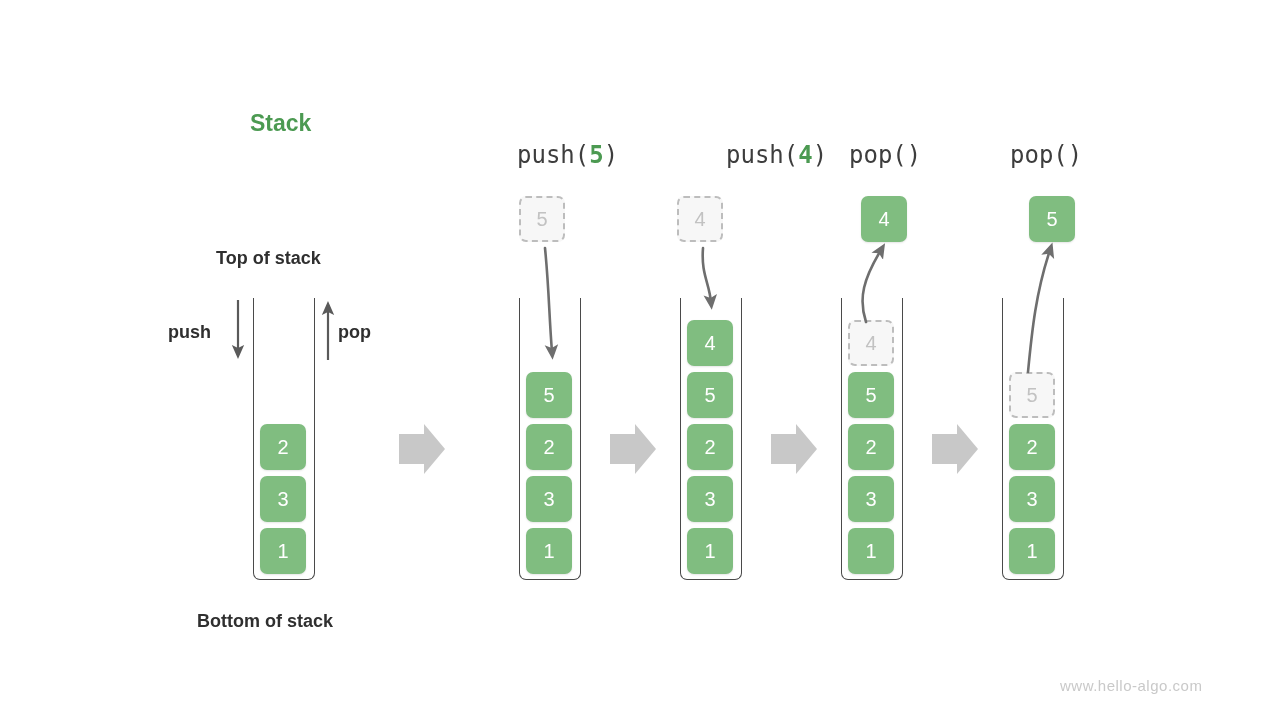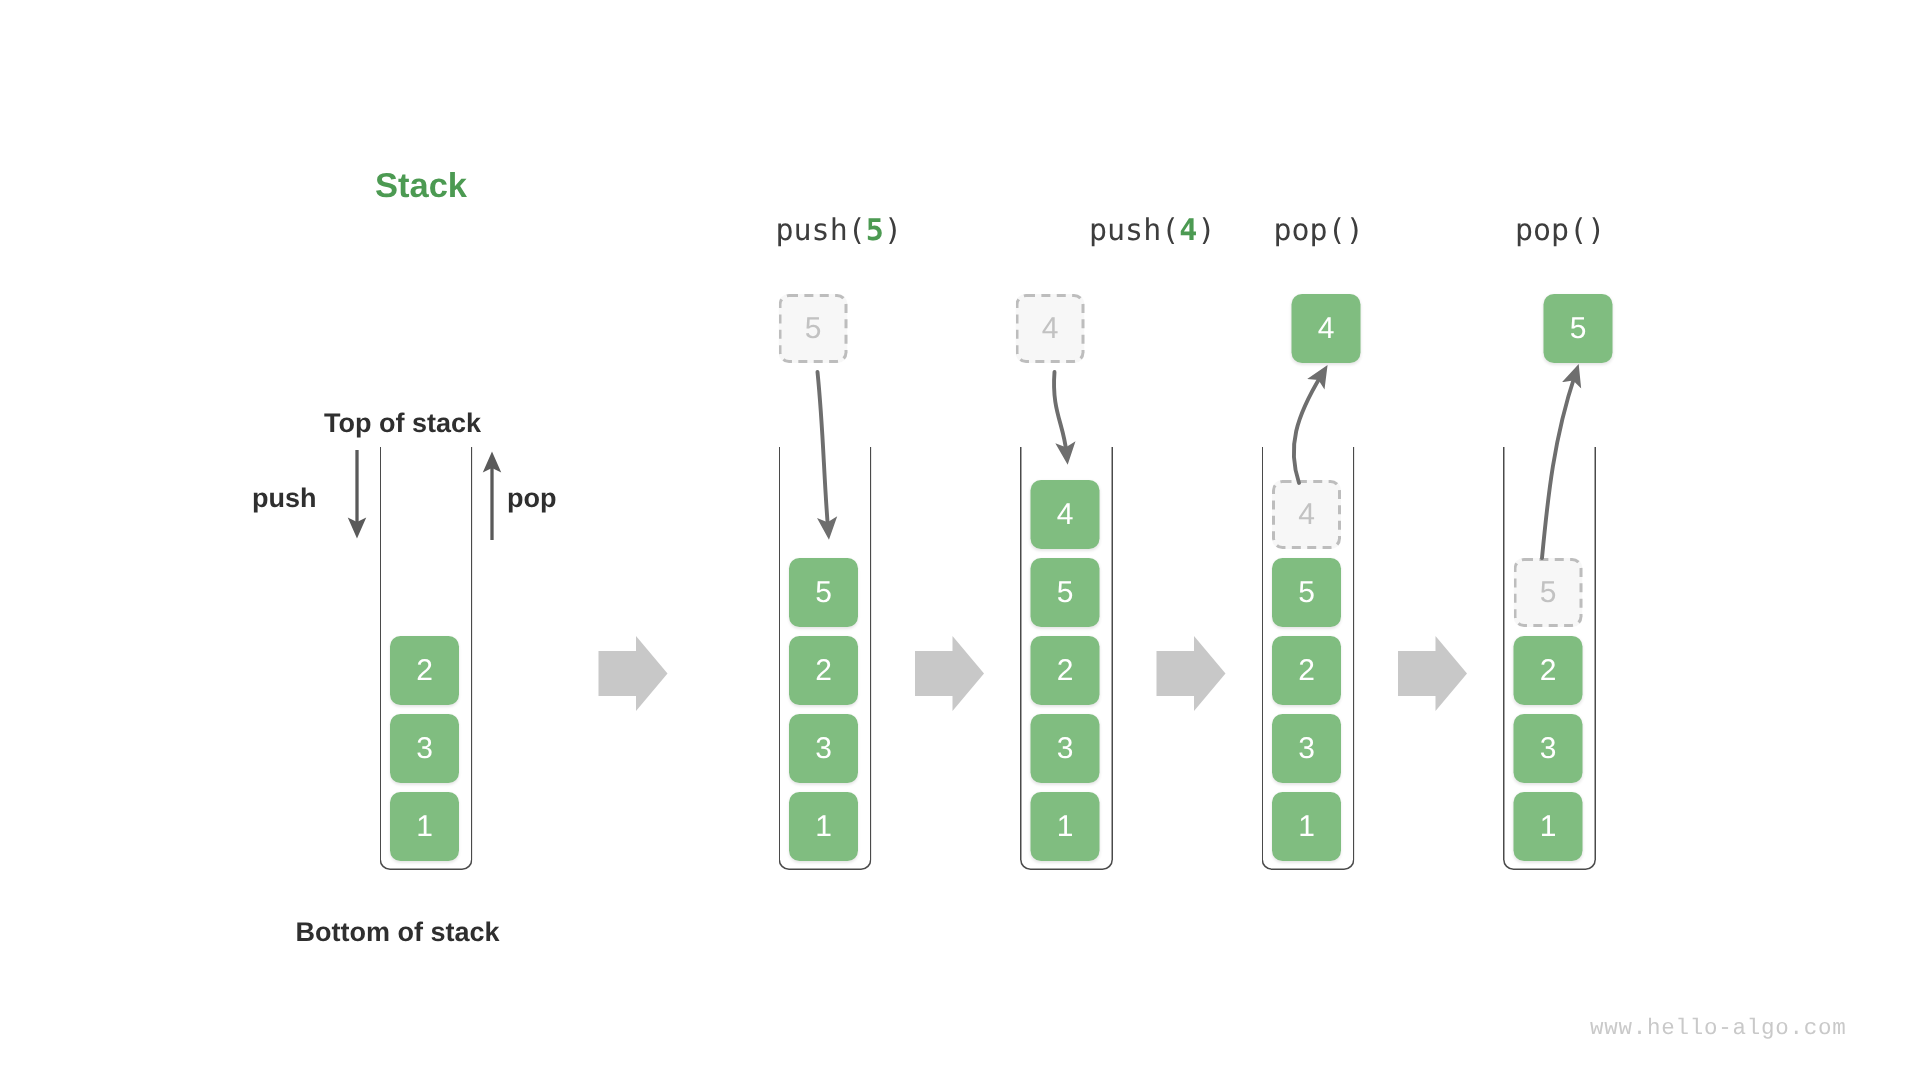--- a/index.html
+++ b/index.html
@@ -32,29 +32,29 @@
   .label-bold {
     position: absolute;
     font-weight: bold;
     font-size: 18px;
     color: #2f2f2f;
     white-space: nowrap;
   }
   .op-label {
     position: absolute;
     font-family: "DejaVu Sans Mono", "Liberation Mono", monospace;
-    font-size: 20px;
+    font-size: 24px;
     color: #3d3d3d;
     white-space: nowrap;
     letter-spacing: 0px;
   }
   .op-label .arg { color: #4c9a52; font-weight: bold; }
   .watermark {
     position: absolute;
-    font-family: Liberation Mono, monospace;
+    font-family: Liberation Sans, sans-serif;
     font-size: 15px;
     color: #c9c9c9;
     white-space: nowrap;
     letter-spacing: 0.5px;
   }
 
   
   .stack-container {
     position: absolute;
     box-sizing: border-box;
@@ -99,21 +99,21 @@
     pointer-events: none;
   }
 </style>
 </head>
 <body>
 
 <div class="canvas">
 
   <div class="title" style="left:250px; top:110px;">Stack</div>
 
-  <div class="label-bold" style="left:216px; top:248px;margin-top:24px;">Top of stack</div>
+  <div class="label-bold" style="left:216px; top:248px;">Top of stack</div>
   <div class="label-bold" style="left:197px; top:611px;">Bottom of stack</div>
   <div class="label-bold" style="left:168px; top:322px;text-align:center;">push</div>
   <div class="label-bold" style="left:338px; top:322px;">pop</div>
 
   <div class="stack-container" style="left:253px; top:298px; width:62px; height:282px;"></div>
   <div class="cell solid" style="left:260px; top:424px;">2</div>
   <div class="cell solid" style="left:260px; top:476px;">3</div>
   <div class="cell solid" style="left:260px; top:528px;">1</div>
 
   <div class="op-label" style="left:517px; top:141px;"><span>push(</span><span class="arg">5</span><span>)</span></div>

